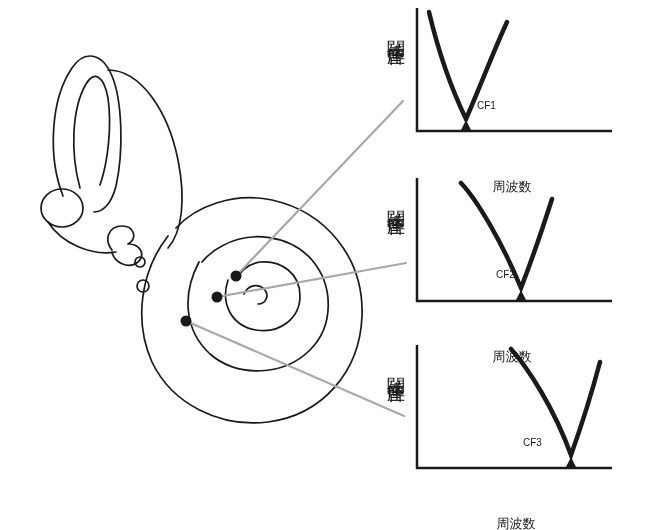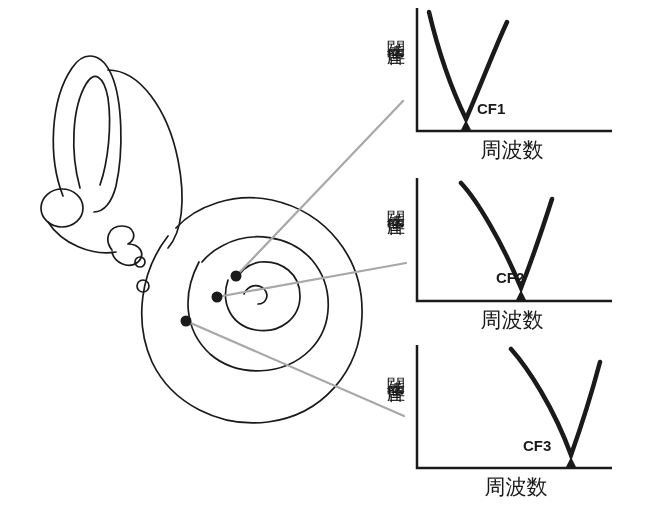--- a/index.html
+++ b/index.html
@@ -16,31 +16,31 @@
     position:absolute;
     writing-mode:vertical-rl;
     text-orientation:upright;
     font-size:18px;
     letter-spacing:3px;
     line-height:1;
     user-select:none;
   }
   .hlabel{
     position:absolute;
-    font-size:21px;
+    font-size:13px;
     transform:translateX(-50%);
     white-space:nowrap;
     user-select:none;
+    margin-top:42px;
   }
   .cf{
     position:absolute;
-    font-size:15px;
+    font-size:10px;
     white-space:nowrap;
     user-select:none;
-    font-weight:bold;
   }
 </style>
 </head>
 <body>
 
 <div class="canvas">
 
   <svg width="649" height="530" viewBox="0 0 649 530">
 
     <g fill="none" stroke="#1a1a1a" stroke-width="1.7" stroke-linecap="round" stroke-linejoin="round">

